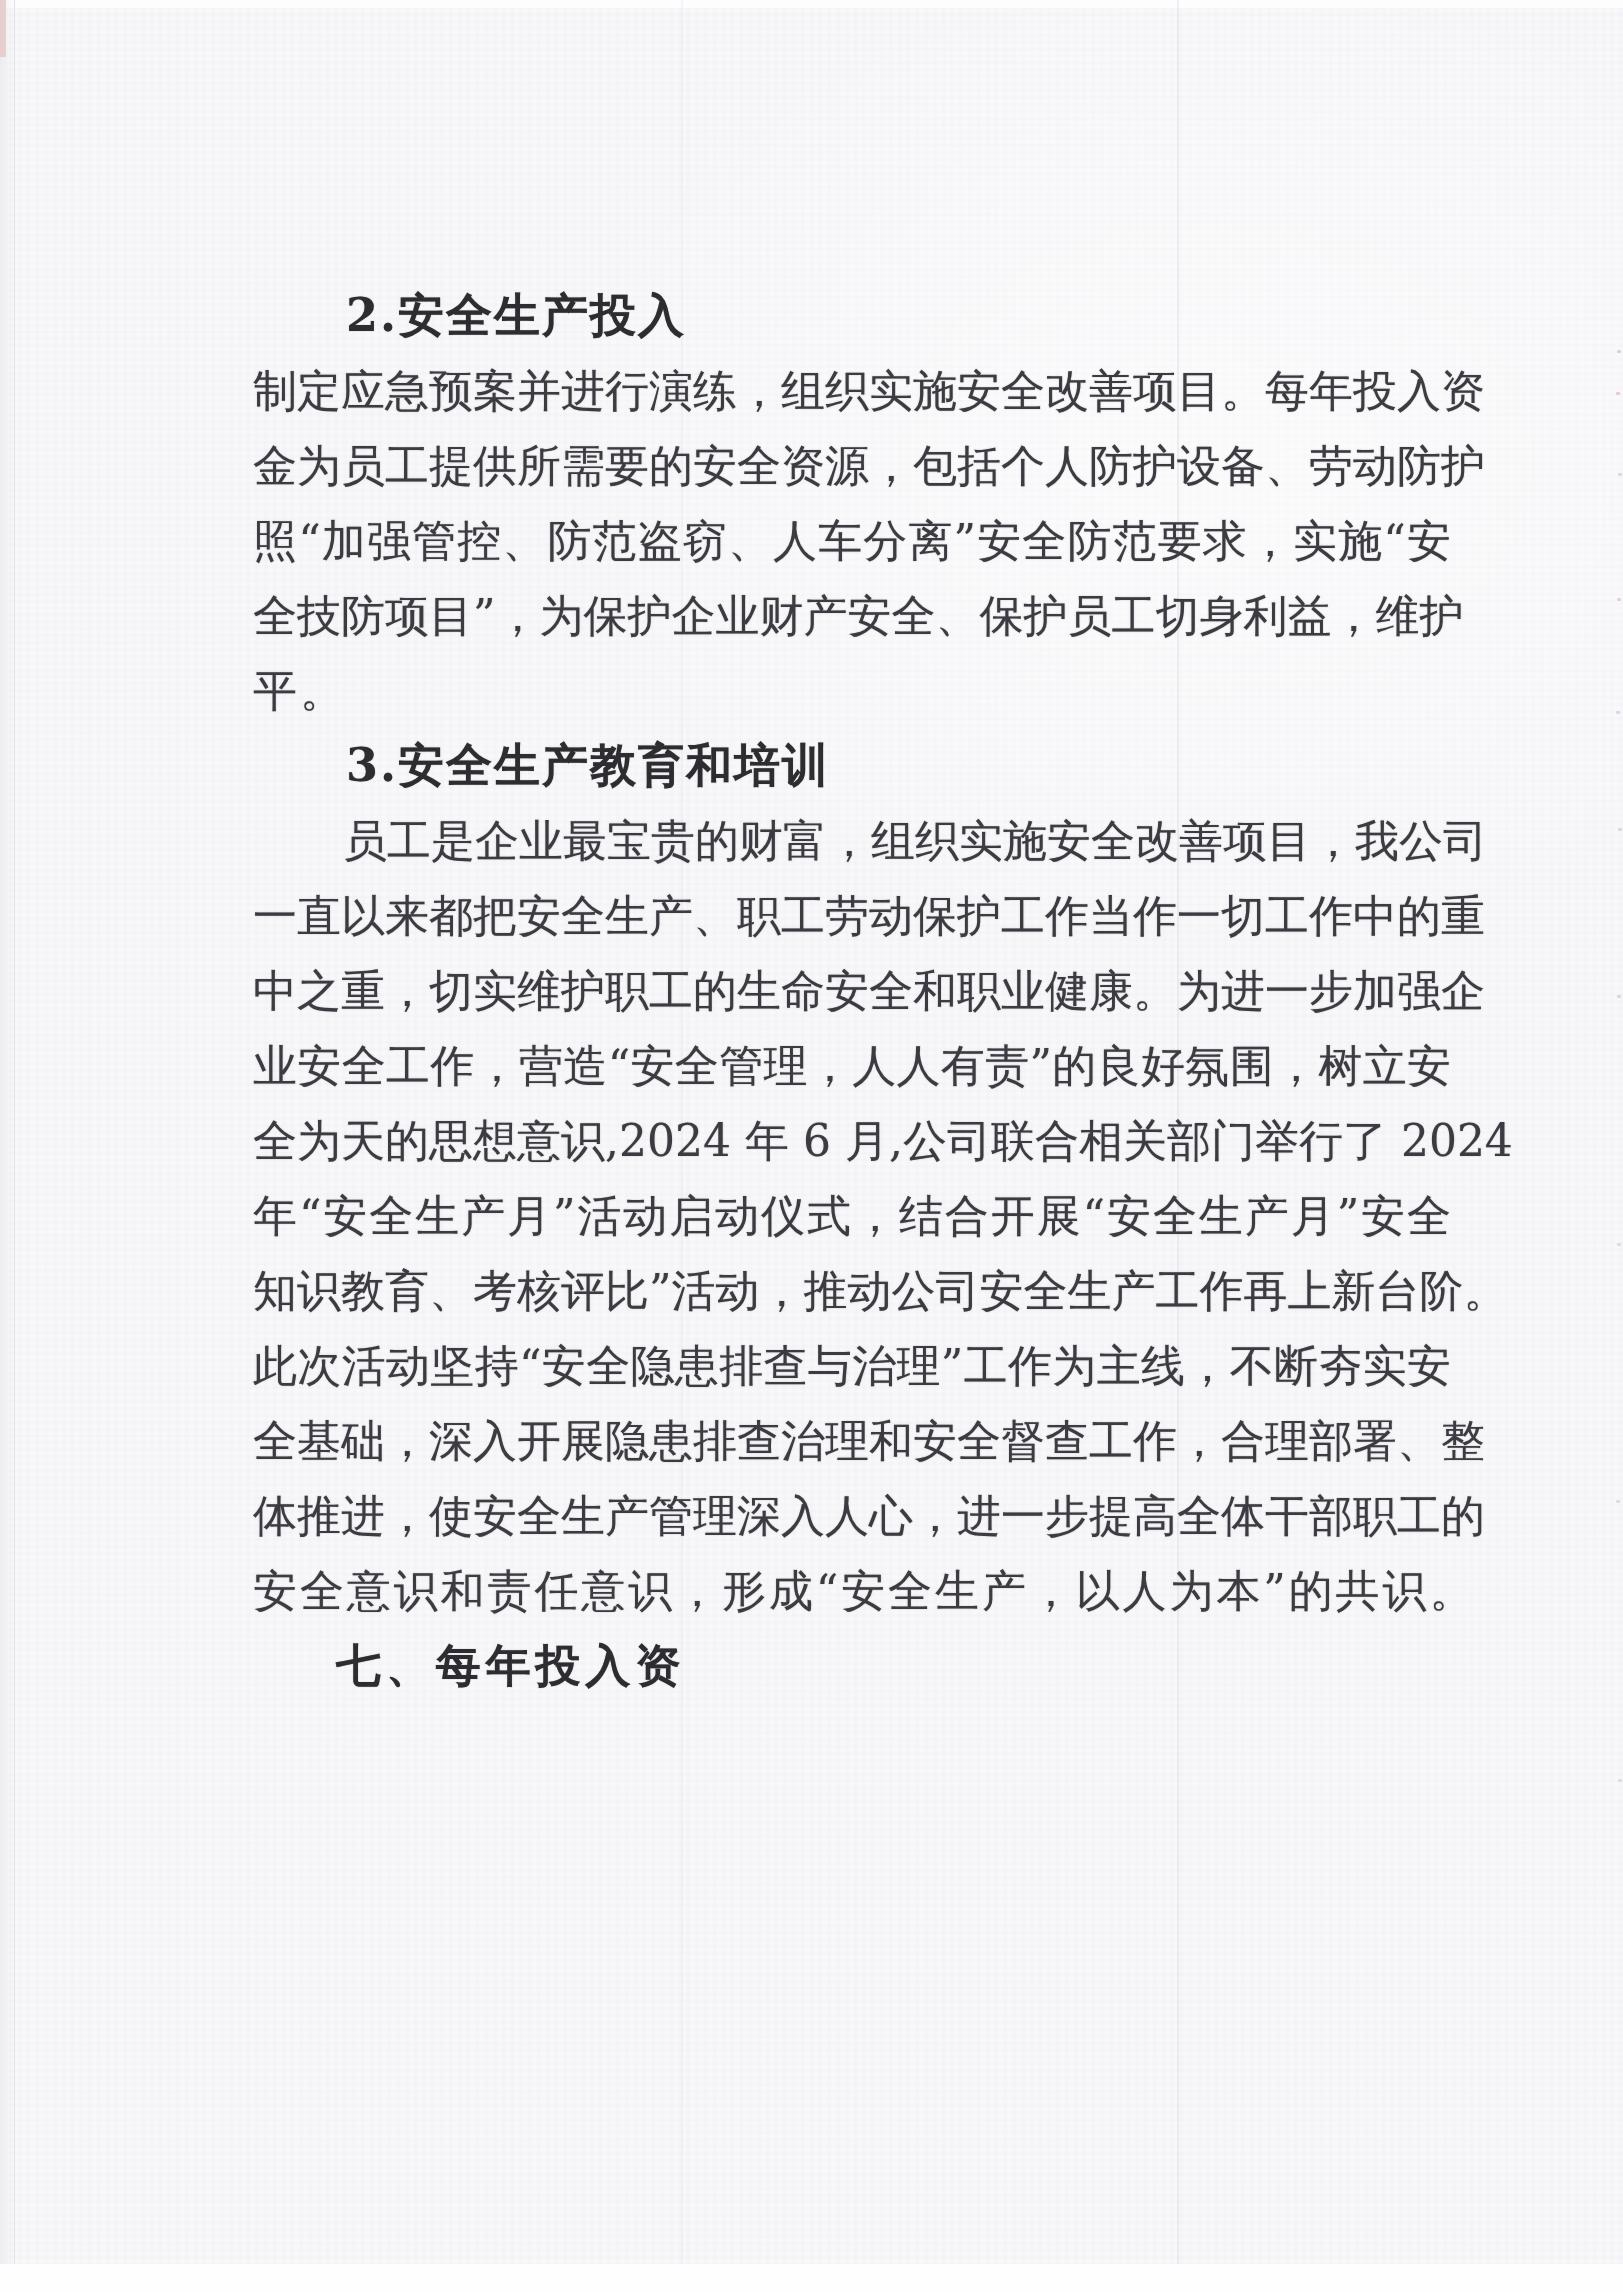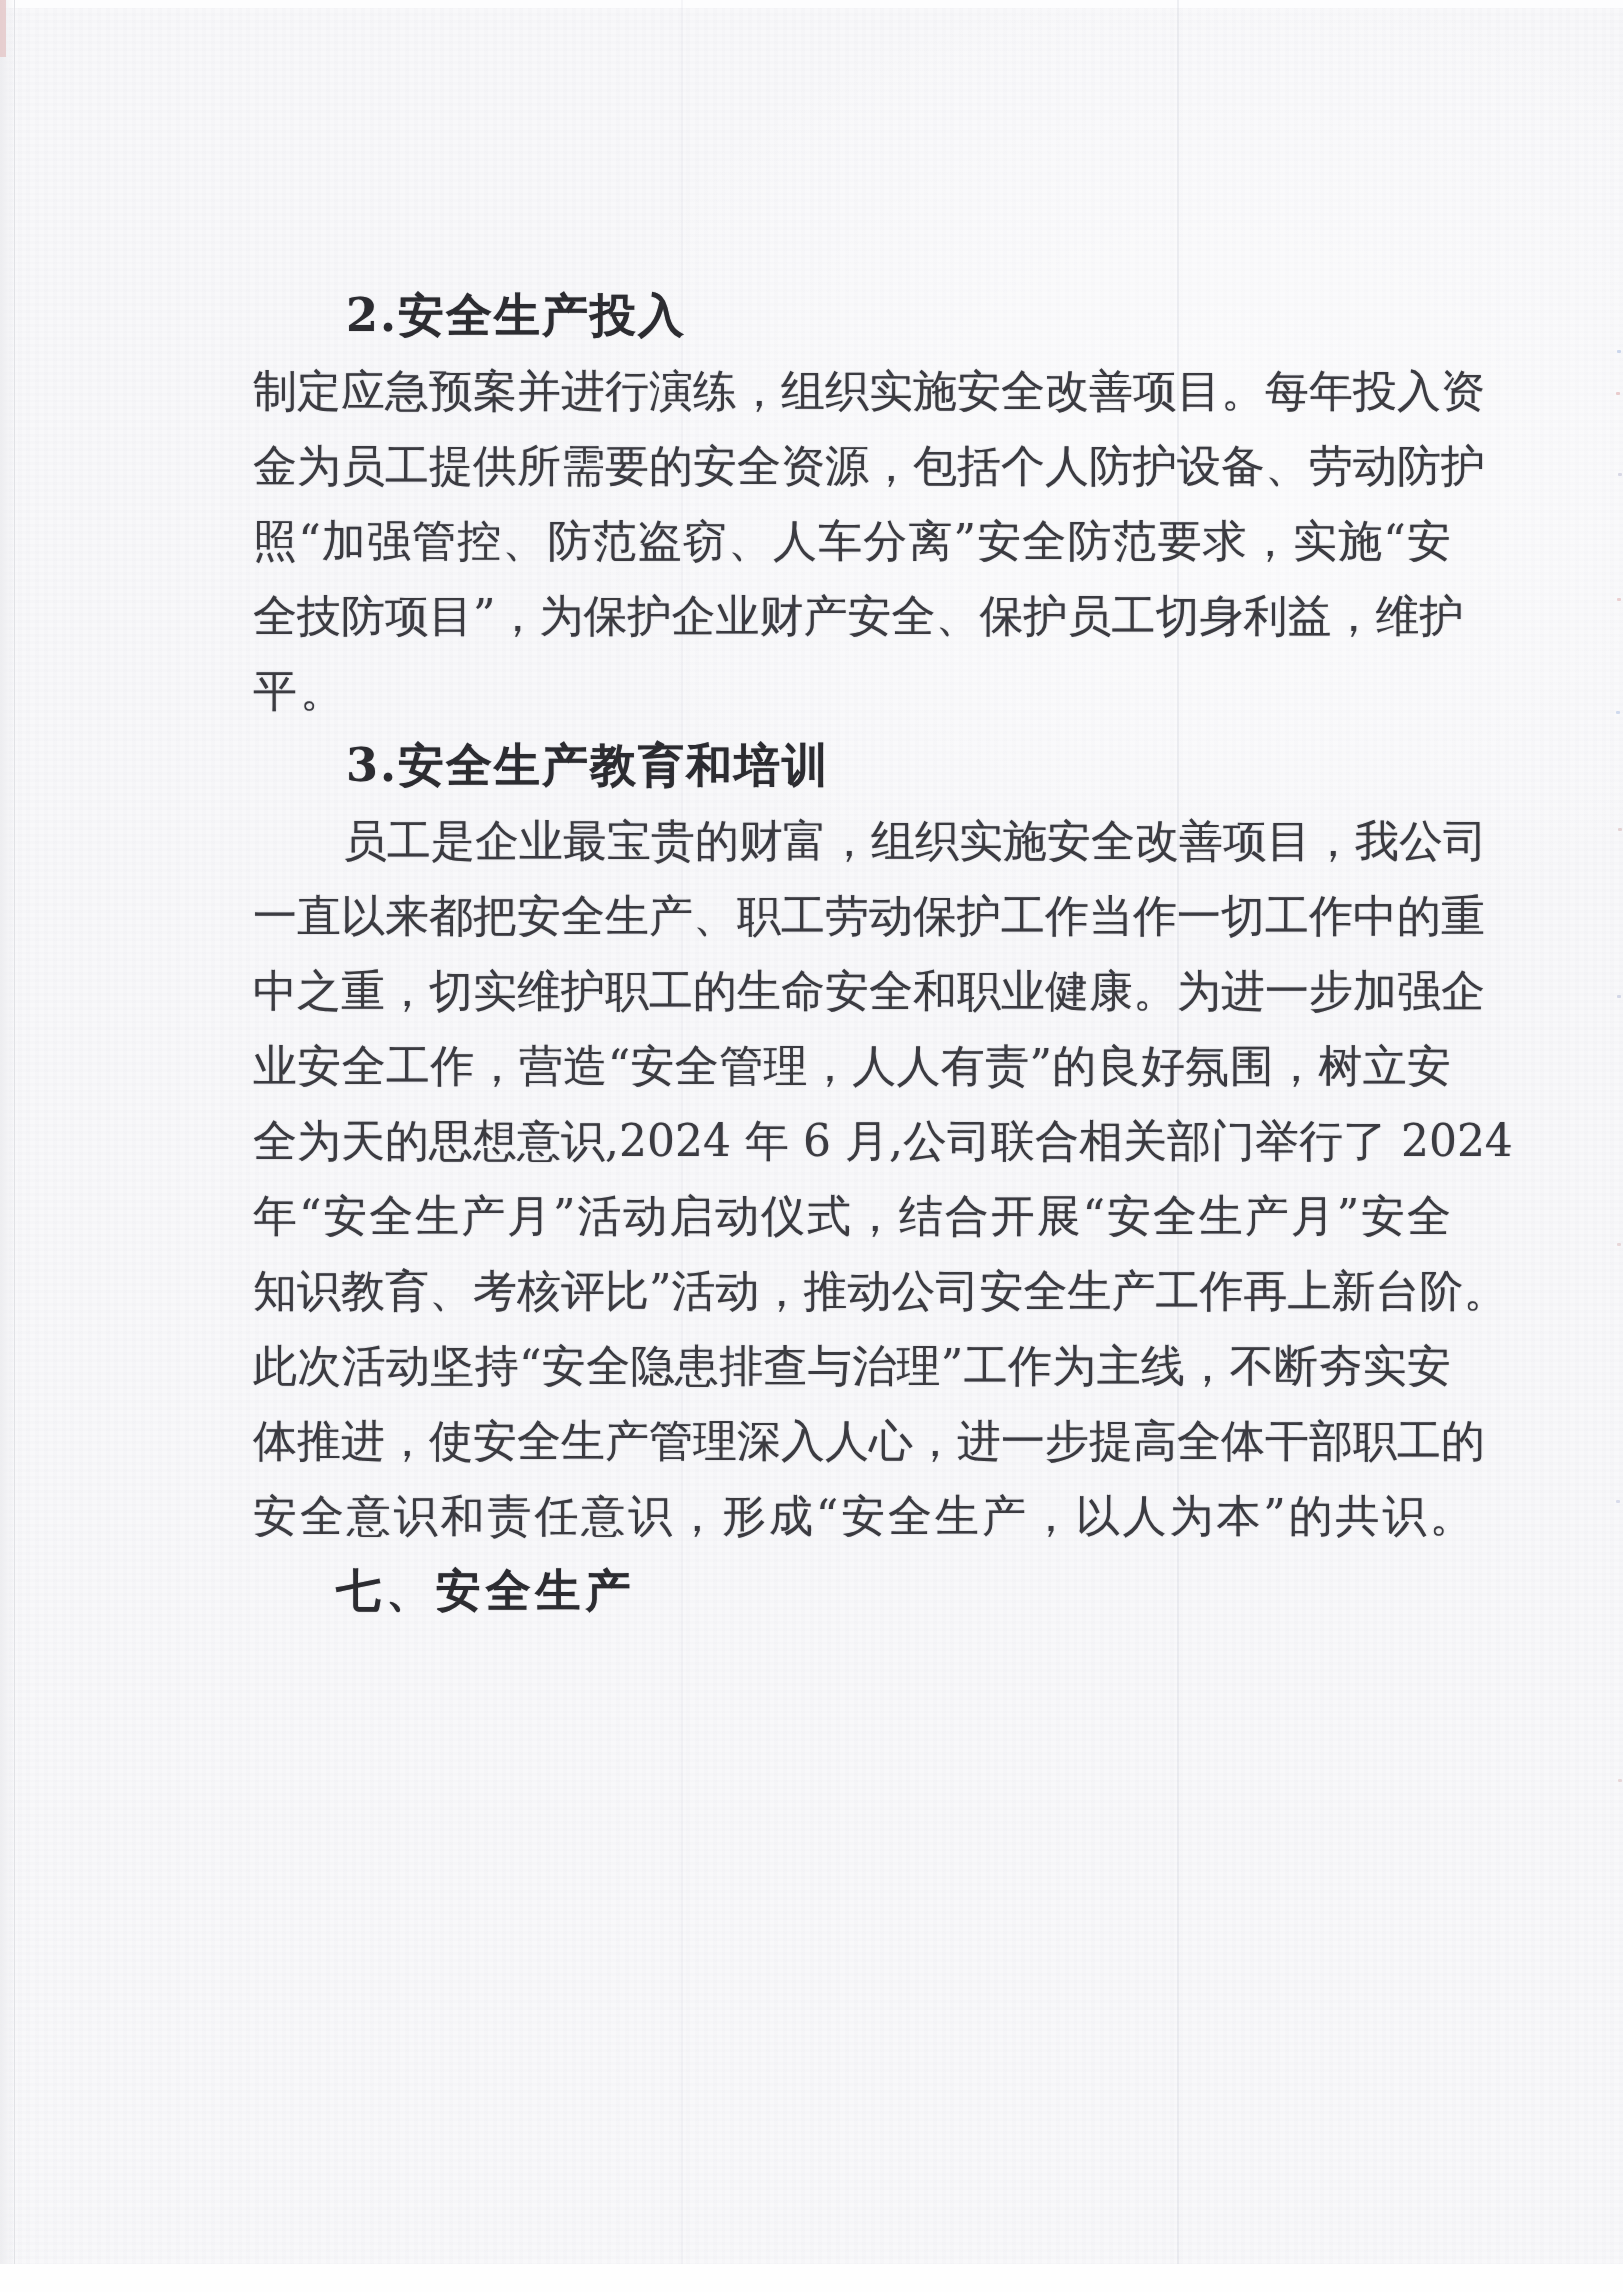--- a/index.html
+++ b/index.html
@@ -108,23 +108,24 @@
       <div class="line para-end">平。</div>
       <div class="heading-sub">3.安全生产教育和培训</div>
       <div class="line indent">员工是企业最宝贵的财富，组织实施安全改善项目，我公司</div>
       <div class="line">一直以来都把安全生产、职工劳动保护工作当作一切工作中的重</div>
       <div class="line">中之重，切实维护职工的生命安全和职业健康。为进一步加强企</div>
       <div class="line">业安全工作，营造“安全管理，人人有责”的良好氛围，树立安</div>
       <div class="line">全为天的思想意识,2024 年 6 月,公司联合相关部门举行了 2024</div>
       <div class="line">年“安全生产月”活动启动仪式，结合开展“安全生产月”安全</div>
       <div class="line">知识教育、考核评比”活动，推动公司安全生产工作再上新台阶。</div>
       <div class="line">此次活动坚持“安全隐患排查与治理”工作为主线，不断夯实安</div>
+      <div class="line">全基础，深入开展隐患排查治理和安全督查工作，合理部署、整</div>
       <div class="line">体推进，使安全生产管理深入人心，进一步提高全体干部职工的</div>
       <div class="line para-end">安全意识和责任意识，形成“安全生产，以人为本”的共识。</div>
-      <div class="heading-major">七、安全生产</div>
+      <div class="heading-major">七、每年投入资</div>
     </div>
 
   <div class="speck" style="left:1617px; top:350px; background:rgba(150,175,220,0.45);"></div>
   <div class="speck" style="left:1616px; top:392px; background:rgba(215,150,150,0.45);"></div>
   <div class="speck" style="left:1618px; top:473px; background:rgba(170,170,200,0.4);"></div>
   <div class="speck" style="left:1617px; top:598px; background:rgba(215,150,150,0.4);"></div>
   <div class="speck" style="left:1616px; top:711px; background:rgba(150,175,220,0.4);"></div>
   <div class="speck" style="left:1618px; top:828px; background:rgba(200,160,160,0.4);"></div>
   <div class="speck" style="left:1617px; top:995px; background:rgba(160,170,205,0.4);"></div>
   <div class="speck" style="left:1617px; top:1243px; background:rgba(205,160,160,0.35);"></div>

